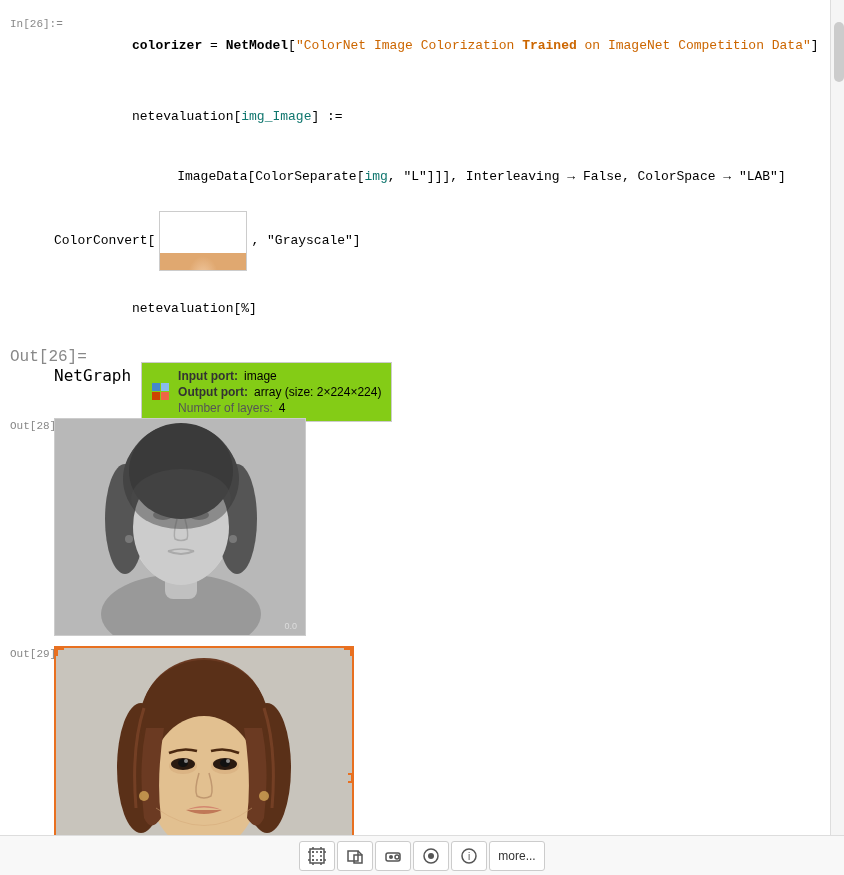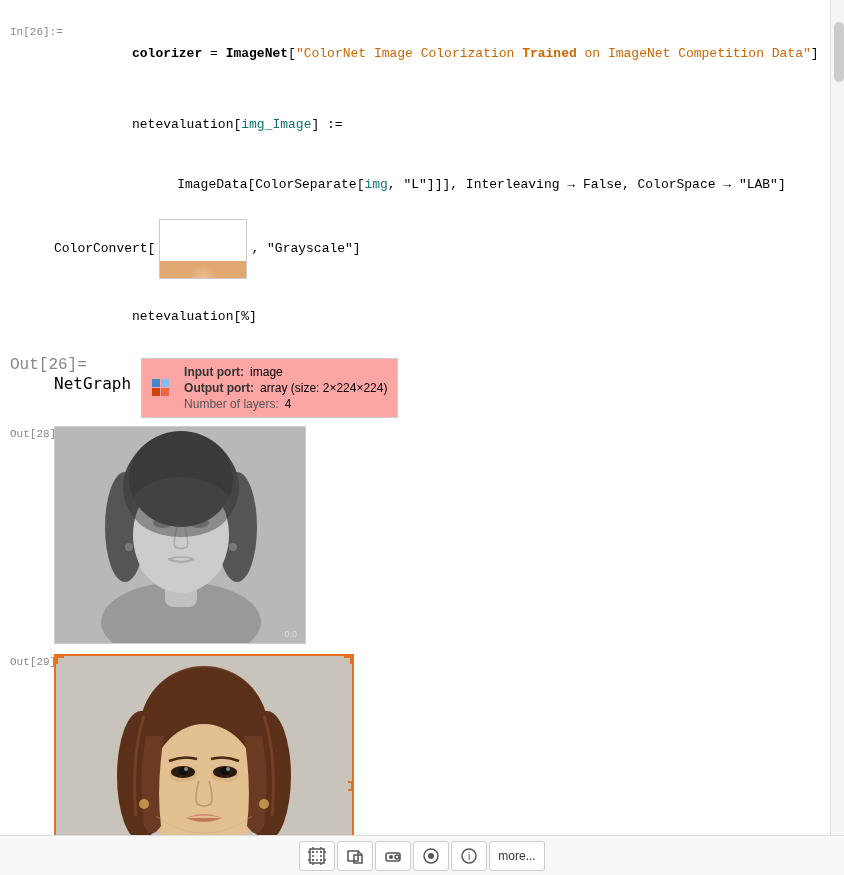--- a/index.html
+++ b/index.html
@@ -15,21 +15,21 @@
 
     .notebook-container {
       display: flex;
       width: 100%;
       height: 100%;
     }
 
     .main-content {
       flex: 1;
       overflow-y: auto;
-      padding: 24px 10px 0 10px;
+      padding: 16px 10px 0 10px;
       position: relative;
       border-radius: 22px;
     }
 
     .cell-block {
       display: flex;
       flex-direction: row;
       margin-bottom: 6px;
     }
 
@@ -77,28 +77,28 @@
       background: linear-gradient(135deg, #c8a882 0%, #d4b896 30%, #b8a080 60%, #c8b090 100%);
       border: 2px solid #e87020;
       position: relative;
       overflow: hidden;
     }
 
     
     .netgraph-tooltip {
       display: inline-flex;
       align-items: center;
-      background: #fca5a5;
+      background: #84cc16;
       border: 1px solid #ccc;
       padding: 6px 10px;
       font-size: 12px;
       font-family: Arial, sans-serif;
-      gap: 14px;
-      position: relative;
-      top: 4px;
+      gap: 8px;
+      position: relative;
+      top: 16px;
     }
 
     .netgraph-icon {
       display: grid;
       grid-template-columns: 8px 8px;
       grid-template-rows: 8px 8px;
       gap: 1px;
       width: 18px;
       height: 18px;
     }
@@ -237,21 +237,21 @@
 
 <div class="notebook-container">
   <div class="main-content">
 
     <div class="cell-block">
       <div class="cell-gutter">
         <span>In[26]:=</span>
       </div>
       <div class="cell-content code-block">
         <div class="code-line">
-          <span class="kw-blue">colorizer</span><span> = </span><span class="kw-blue">ImageNet</span><span>[</span><span class="str-orange">"ColorNet Image Colorization <span style="font-weight:bold">Trained</span> on ImageNet Competition Data"</span><span>]</span>
+          <span class="kw-blue">colorizer</span><span> = </span><span class="kw-blue">NetModel</span><span>[</span><span class="str-orange">"ColorNet Image Colorization <span style="font-weight:bold">Trained</span> on ImageNet Competition Data"</span><span>]</span>
         </div>
         <div class="code-line" style="margin-top:10px;">
           <span>netevaluation[<span class="var-italic">img_Image</span>] :=</span>
         </div>
         <div class="code-line" style="padding-left:14px;">
           <span>    ImageData[ColorSeparate[<span class="var-italic">img</span>, "L"]]], Interleaving → False, ColorSpace → "LAB"]</span>
         </div>
         <div class="code-line" style="margin-top:4px; display:flex; align-items:center;">
           <span>ColorConvert[</span>
           <span style="display:inline-block; width:88px; height:60px; margin: 0 4px; border:1px solid #ccc; vertical-align:middle; overflow:hidden;">

